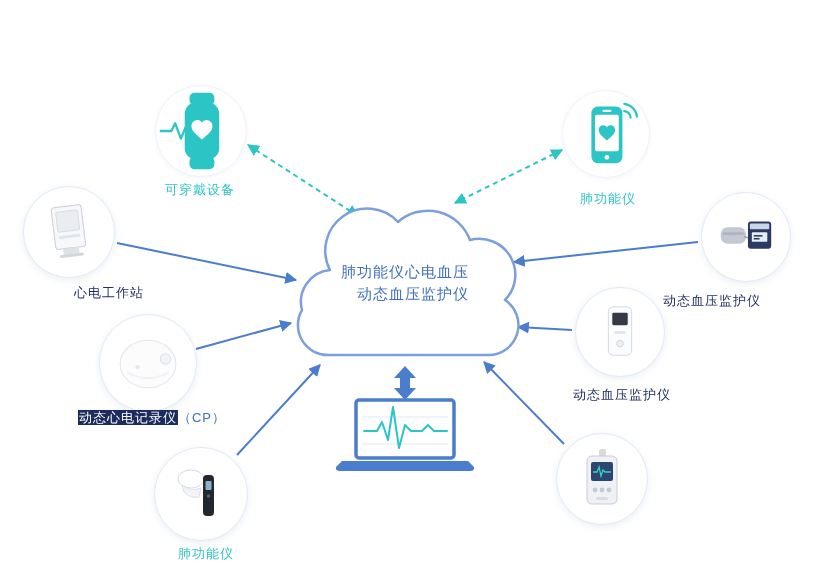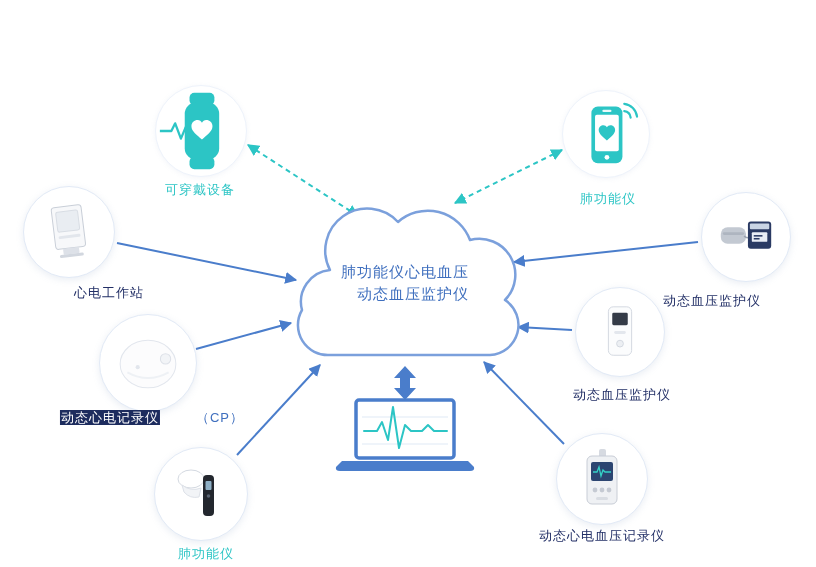--- a/index.html
+++ b/index.html
@@ -19,21 +19,21 @@
     font-size:13px;letter-spacing:1px;z-index:3;
   }
   .label-teal{color:#2cc5c5;}
   .label-navy{color:#222f66;}
   .cloud-text{
     position:absolute;left:405px;top:261px;transform:translateX(-50%);
     text-align:right;color:#3f6fbe;font-size:15px;line-height:22px;
     letter-spacing:1px;z-index:3;white-space:nowrap;
   }
   .cp-hl{background:#1d2c5e;color:#ffffff;padding:0 1px;}
-  .cp-sfx{color:#3f6fbe;padding-left:36px;}
+  .cp-sfx{color:#3f6fbe;}
 </style>
 </head>
 <body>
 
 <div class="canvas">
 
   <svg class="layer" viewBox="0 0 816 567">
     <defs>
       <marker id="arr-blue" viewBox="0 0 10 10" refX="9" refY="5" markerWidth="12" markerHeight="12" markerUnits="userSpaceOnUse" orient="auto-start-reverse">
         <path d="M0,0 L10,5 L0,10 Z" fill="#4a7dcb"></path>
@@ -167,15 +167,14 @@
       <rect x="29" y="2" width="7" height="9" rx="2" fill="#d6dae1"></rect>
       <rect x="17" y="9" width="30" height="48" rx="5" fill="#eff1f4" stroke="#c8cdd6"></rect>
       <rect x="21" y="15" width="22" height="19" rx="2" fill="#2c4571"></rect>
       <polyline points="23,25 27,25 29,20 31,29 33,23 35,25 41,25" fill="none" stroke="#35d0c6" stroke-width="1.3"></polyline>
       <circle cx="25" cy="43" r="2.4" fill="#c5cad3"></circle>
       <circle cx="32" cy="43" r="2.4" fill="#c5cad3"></circle>
       <circle cx="39" cy="43" r="2.4" fill="#c5cad3"></circle>
       <rect x="26" y="50" width="12" height="3" rx="1.5" fill="#d9dde3"></rect>
     </svg>
   </div>
-  <div class="label label-navy" style="left:602px;top:527px;">动态心电血压记录仪</div>
 
 </div>
 
 </body></html>

